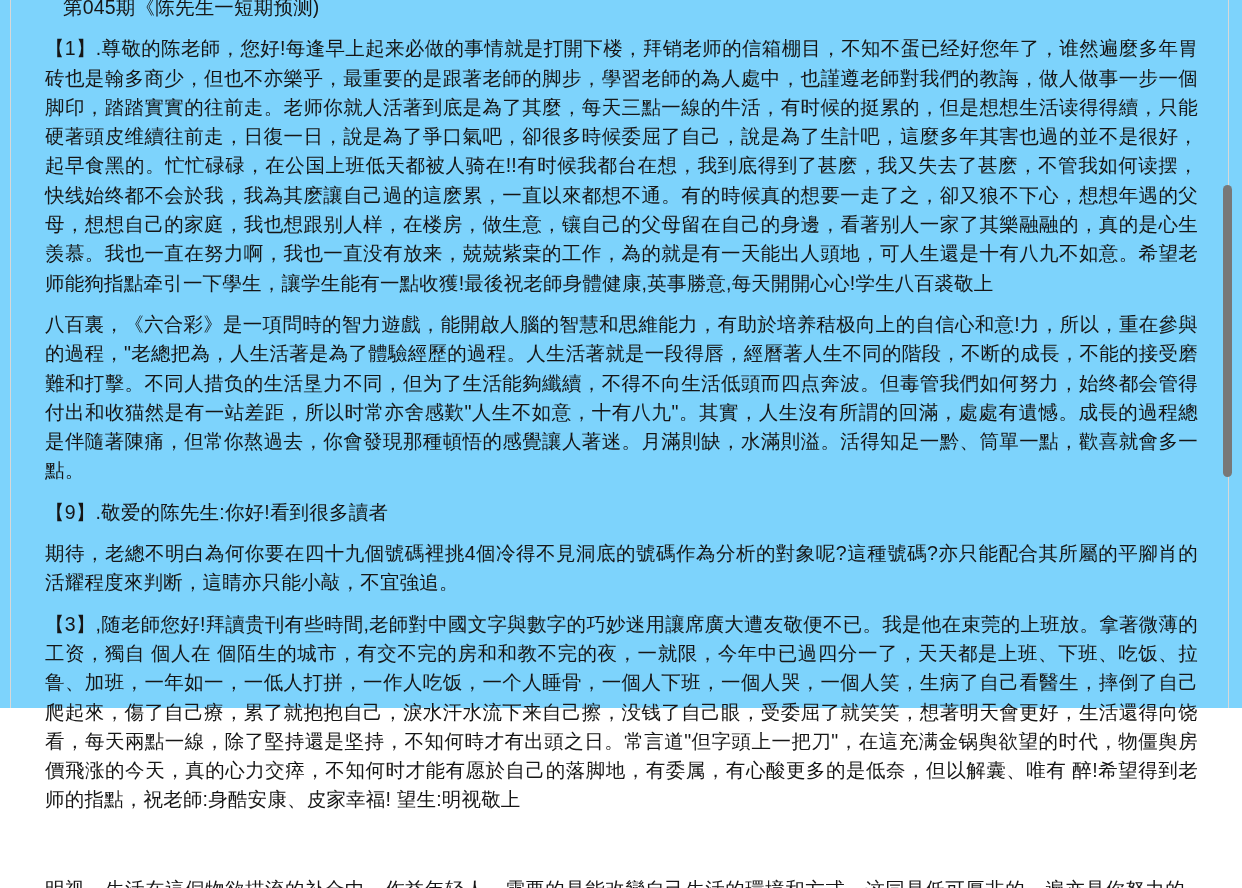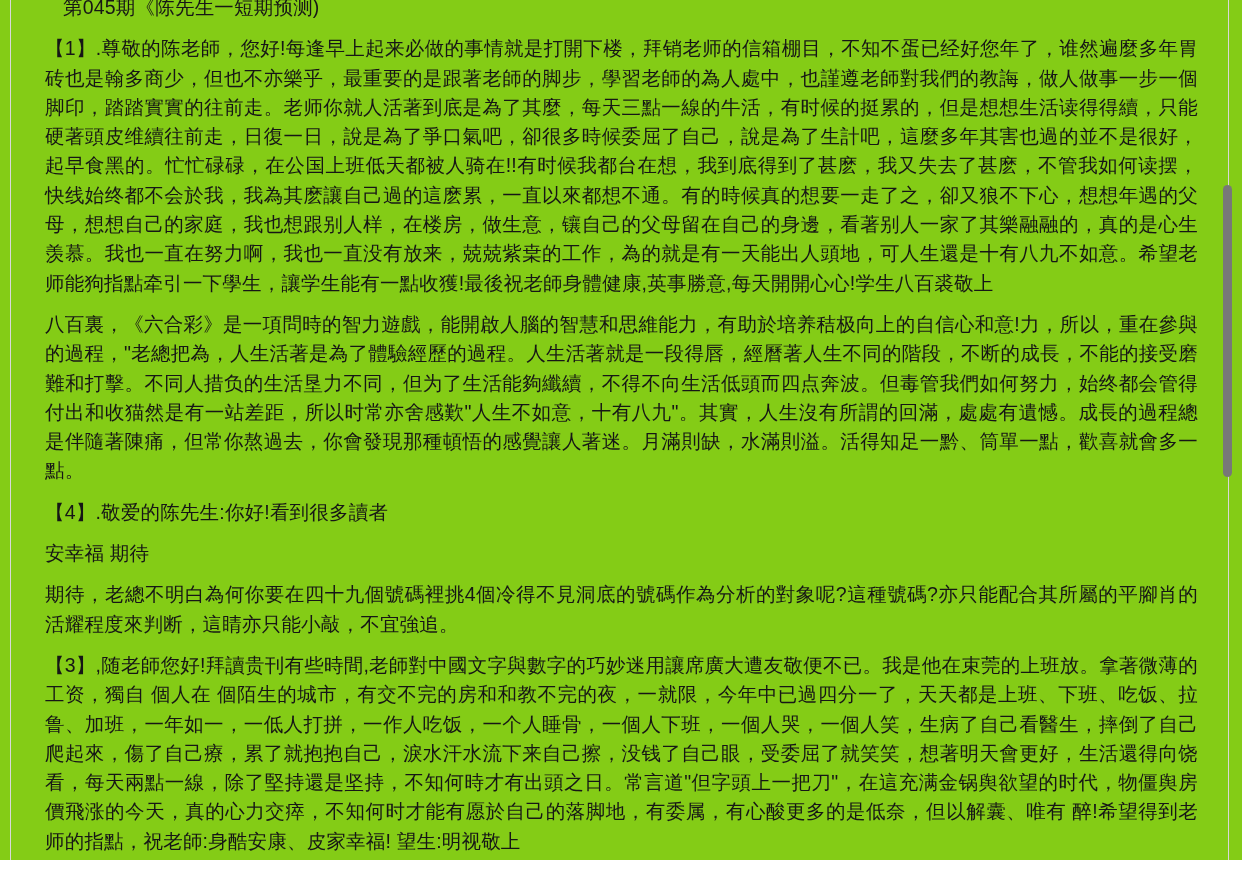--- a/index.html
+++ b/index.html
@@ -7,22 +7,22 @@
     padding: 0;
     width: 1242px;
     height: 888px;
     overflow: hidden;
     background: #ffffff;
     font-family: "Liberation Sans", "DejaVu Sans", sans-serif;
   }
   .page {
     position: relative;
     width: 1242px;
-    height: 860px;
-    background: #84cc16;
+    height: 708px;
+    background: #7dd3fc;
   }
   .edge-line {
     position: absolute;
     top: 0;
     bottom: 0;
     width: 1px;
     background: #d8d8d8;
   }
   .edge-left { left: 10px; }
   .edge-right { right: 13px; }
@@ -74,22 +74,21 @@
 
 <div class="page">
   <div class="edge-line edge-left"></div>
   <div class="edge-line edge-right"></div>
 
   <div class="content">
     <p class="title-line">第045期《陈先生一短期预测)</p>
     <div>
         <p class="para">【1】.尊敬的陈老師，您好!每逢早上起来必做的事情就是打開下楼，拜销老师的信箱棚目，不知不蛋已经好您年了，谁然遍麼多年胃砖也是翰多商少，但也不亦樂乎，最重要的是跟著老師的脚步，學習老師的為人處中，也謹遵老師對我們的教誨，做人做事一步一個脚印，踏踏實實的往前走。老师你就人活著到底是為了其麼，每天三點一線的牛活，有时候的挺累的，但是想想生活读得得續，只能硬著頭皮维續往前走，日復一日，說是為了爭口氣吧，卻很多時候委屈了自己，說是為了生計吧，這麼多年其害也過的並不是很好，起早食黑的。忙忙碌碌，在公国上班低天都被人骑在!!有时候我都台在想，我到底得到了甚麽，我又失去了甚麽，不管我如何读摆，快线始终都不会於我，我為其麽讓自己過的這麽累，一直以來都想不通。有的時候真的想要一走了之，卻又狼不下心，想想年遇的父母，想想自己的家庭，我也想跟别人样，在楼房，做生意，镶自己的父母留在自己的身邊，看著别人一家了其樂融融的，真的是心生羡慕。我也一直在努力啊，我也一直没有放来，兢兢紫枽的工作，為的就是有一天能出人頭地，可人生還是十有八九不如意。希望老师能狗指點牵引一下學生，讓学生能有一點收獲!最後祝老師身體健康,英事勝意,每天開開心心!学生八百裘敬上</p>
         <p class="para">八百裏，《六合彩》是一項問時的智力遊戲，能開啟人腦的智慧和思維能力，有助於培养秸极向上的自信心和意!力，所以，重在參與的過程，"老總把為，人生活著是為了體驗經歷的過程。人生活著就是一段得唇，經曆著人生不同的階段，不断的成長，不能的接受磨難和打擊。不同人措负的生活垦力不同，但为了生活能夠纖續，不得不向生活低頭而四点奔波。但毒管我們如何努力，始终都会管得付出和收猫然是有一站差距，所以时常亦舍感歎"人生不如意，十有八九"。其實，人生沒有所謂的回滿，處處有遺憾。成長的過程總是伴隨著陳痛，但常你熬過去，你會發現那種頓悟的感覺讓人著迷。月滿則缺，水滿則溢。活得知足一黔、筒單一點，歡喜就會多一點。</p>
-        <p class="para">【4】.敬爱的陈先生:你好!看到很多讀者</p>
-        <p class="para">安幸福 期待</p>
+        <p class="para">【9】.敬爱的陈先生:你好!看到很多讀者</p>
         <p class="para">期待，老總不明白為何你要在四十九個號碼裡挑4個冷得不見洞底的號碼作為分析的對象呢?這種號碼?亦只能配合其所屬的平腳肖的活耀程度來判断，這睛亦只能小敲，不宜強追。</p>
         <p class="para">【3】,随老師您好!拜讀贵刊有些時間,老師對中國文字與數字的巧妙迷用讓席廣大遭友敬便不已。我是他在束莞的上班放。拿著微薄的工资，獨自 個人在 個陌生的城市，有交不完的房和和教不完的夜，一就限，今年中已過四分一了，天天都是上班、下班、吃饭、拉鲁、加班，一年如一，一低人打拼，一作人吃饭，一个人睡骨，一個人下班，一個人哭，一個人笑，生病了自己看醫生，摔倒了自己爬起來，傷了自己療，累了就抱抱自己，淚水汗水流下来自己擦，没钱了自己眼，受委屈了就笑笑，想著明天會更好，生活還得向饶看，每天兩點一線，除了堅持還是坚持，不知何時才有出頭之日。常言道"但字頭上一把刀"，在這充满金锅舆欲望的时代，物僵舆房價飛涨的今天，真的心力交瘁，不知何时才能有愿於自己的落脚地，有委属，有心酸更多的是低奈，但以解囊、唯有 醉!希望得到老师的指點，祝老師:身酷安康、皮家幸福! 望生:明视敬上</p>
         <p class="para blank"></p>
         <p class="para">明视，生活在這侗物欲描流的补合中，作益年轻人，需要的是能改變自己生活的環境和方式，这同是低可厚非的，遍亦是你努力的 -個方向。我們應該追求自己内心的安證，追求自己文化的造能，追求自己思想的境界，追求精神世界的升董，给自己一种信仰上的明烤，指引前进的方向。所以，一宗要心懷日棵，一定要知道自己想要的是甚感，严持理念，付诸行动。</p>
       </div>
   </div>
 
   <div class="scroll-track">
     <div class="scroll-thumb"></div>
   </div>

